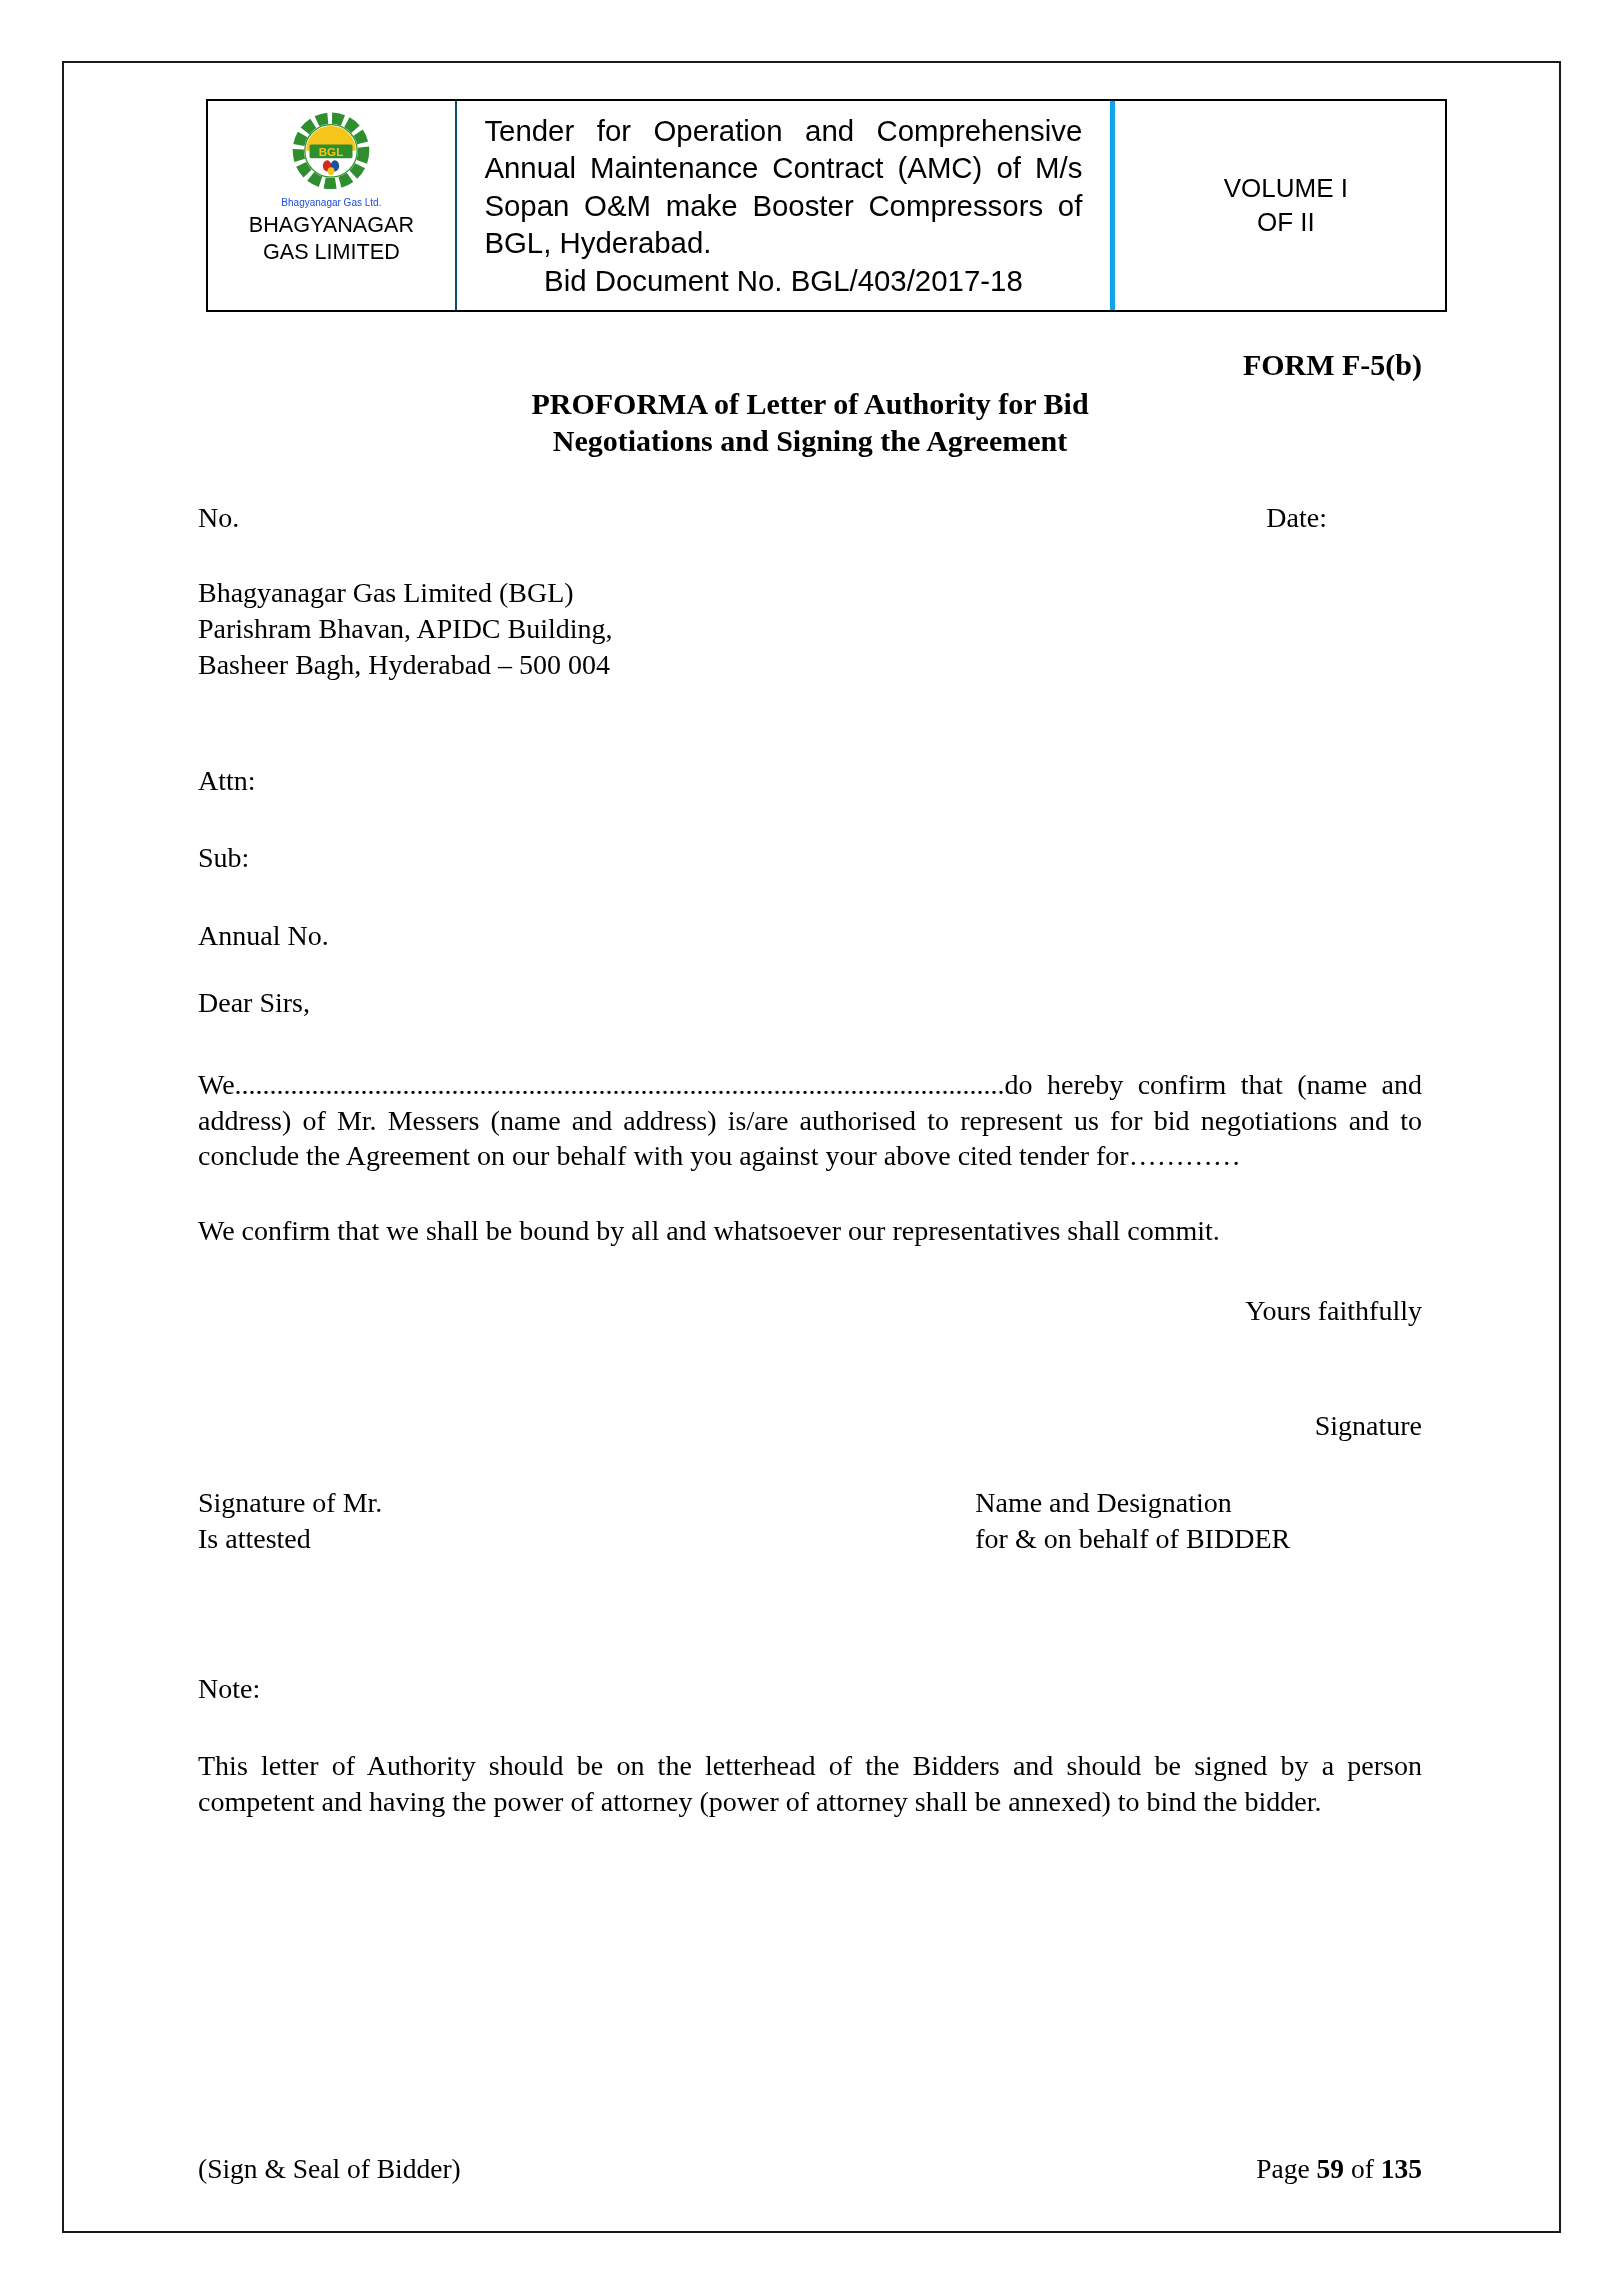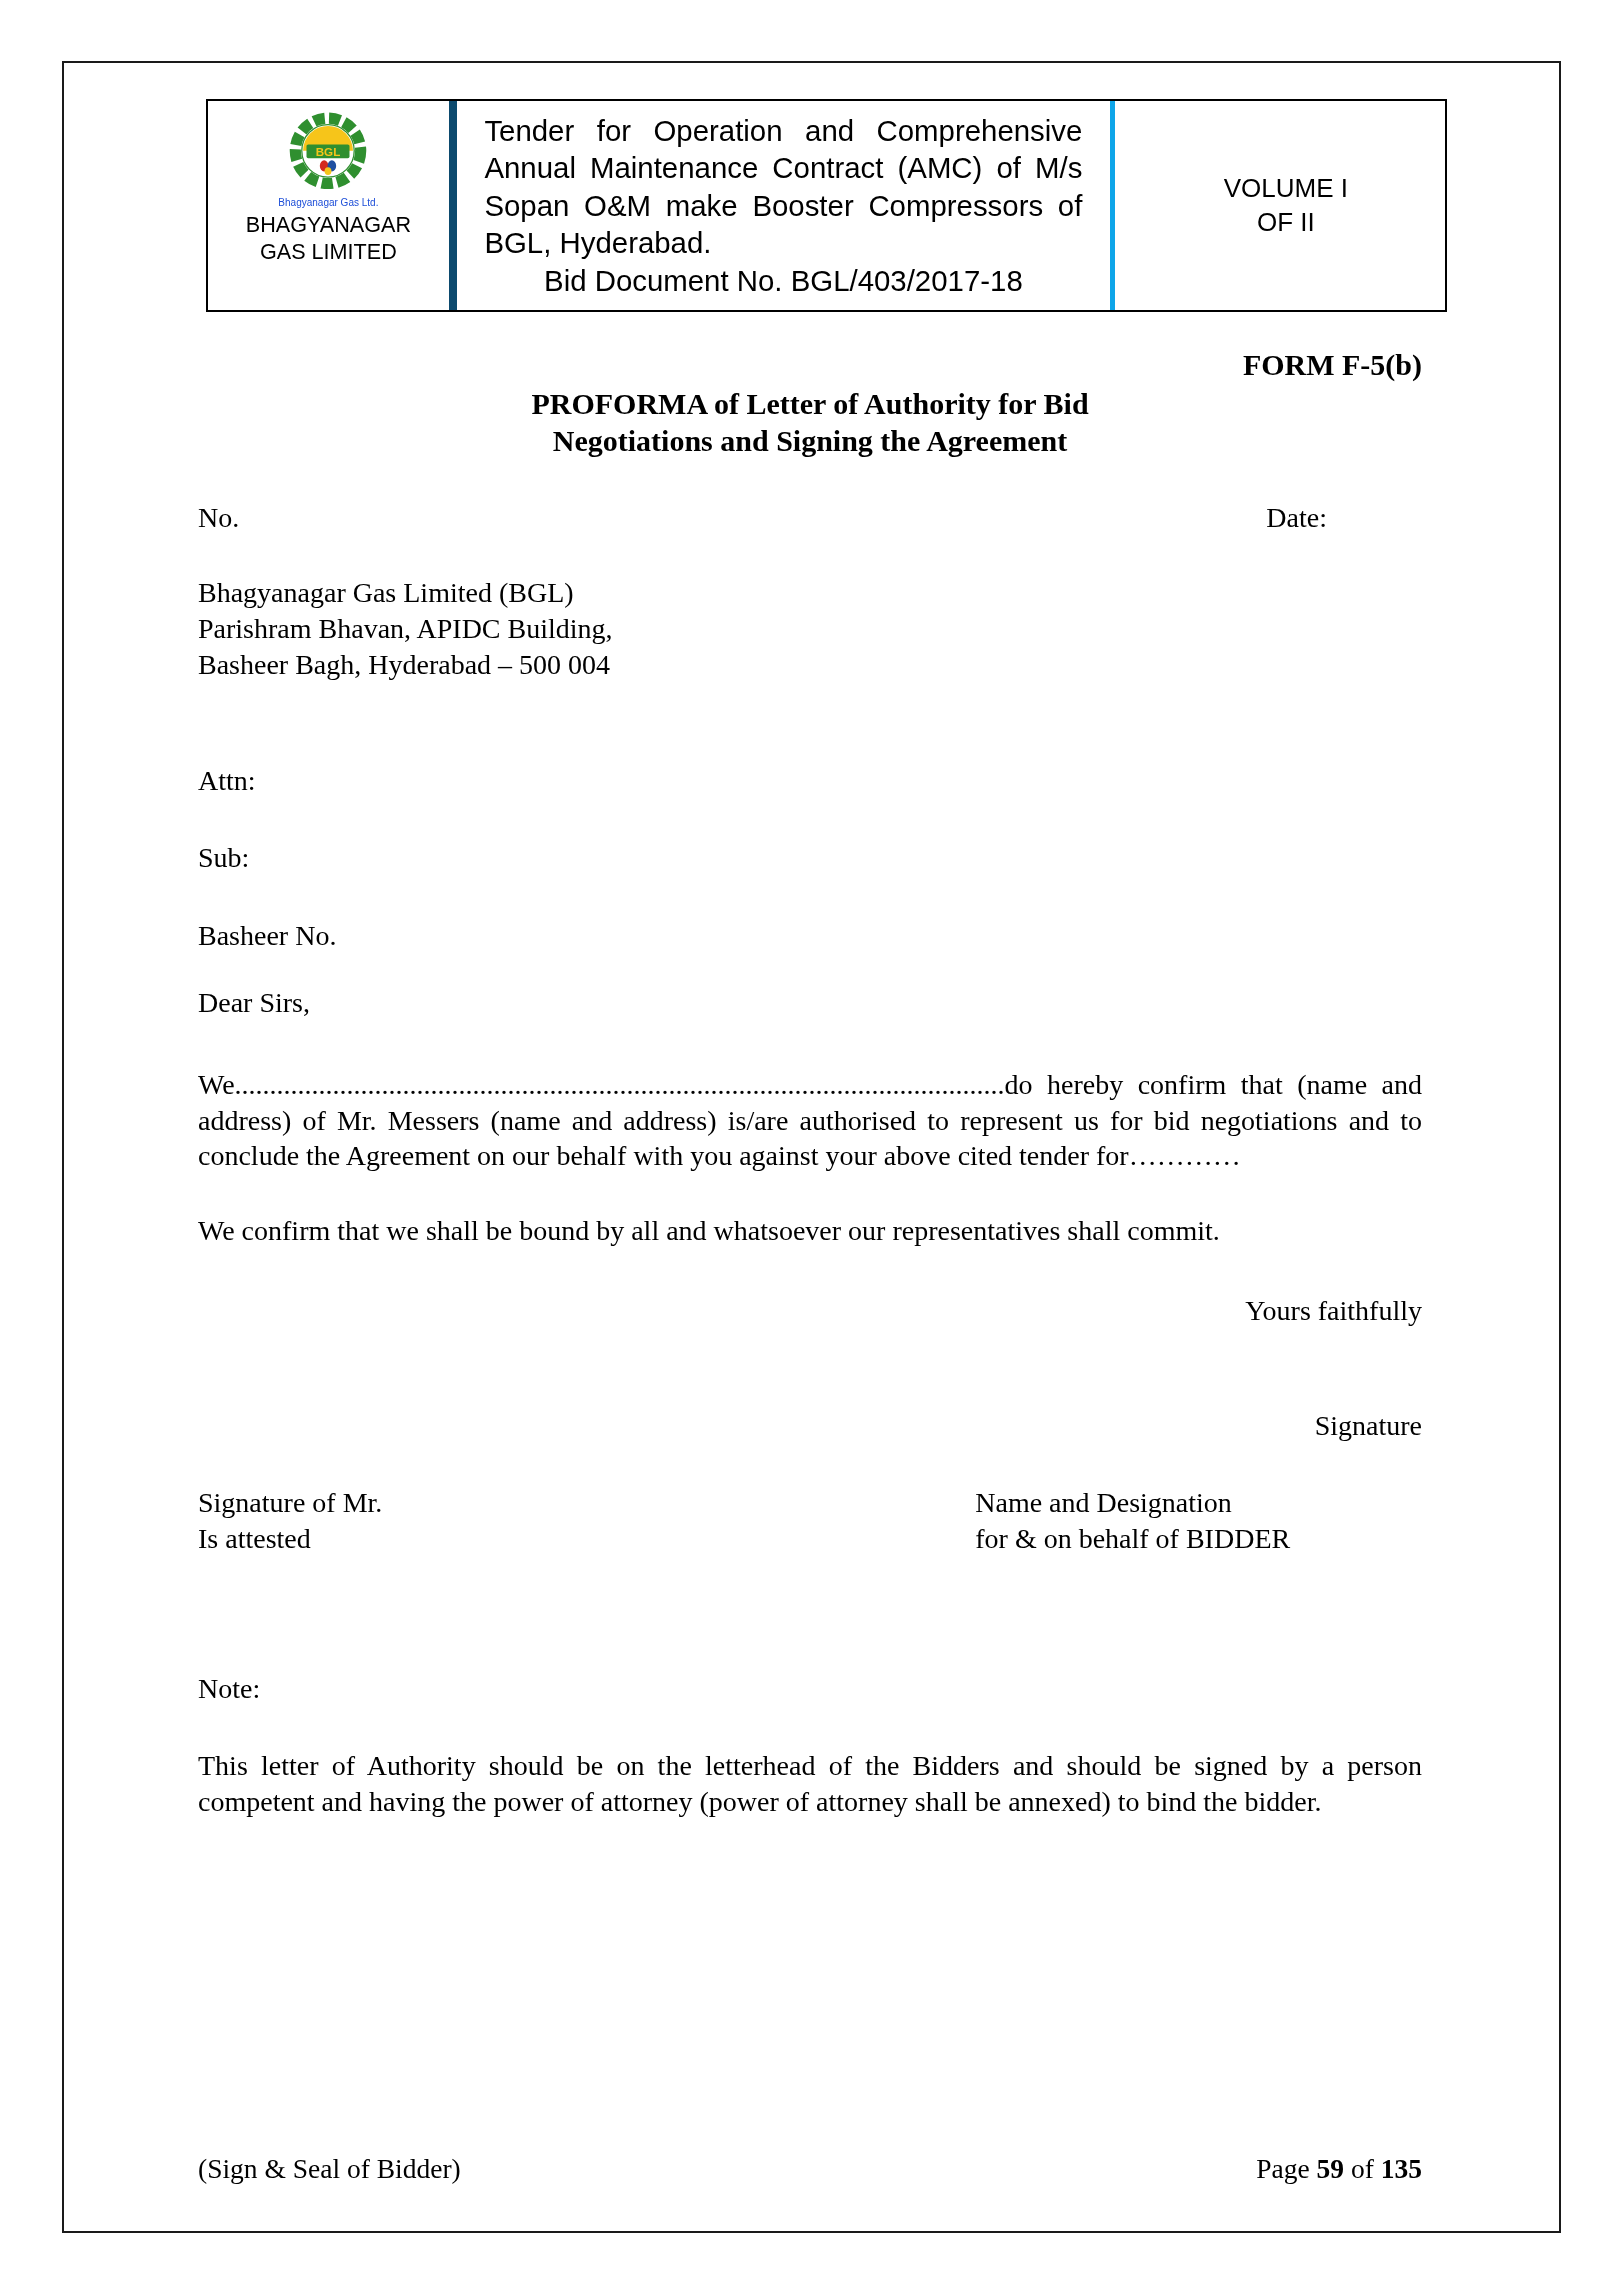--- a/index.html
+++ b/index.html
@@ -22,21 +22,21 @@
   
   .header-table {
     display: flex;
     border: 2px solid #000;
     width: 1241px;
     margin-left: 7.9px;
     font-family: "Liberation Sans", sans-serif;
   }
   .logo-cell {
     width: 249px;
-    border-right: 8px solid #0c4a6e;
+    border-right: 2px solid #0c4a6e;
     padding: 9.2px 5.2px 6.5px 5.2px;
     display: flex; flex-direction: column; align-items: center;
     text-align: center;
   }
   .logo-caption { color: #1d4ed8; font-size: 10px; margin-top: 1.3px; }
   .company-name { font-size: 21.6px; line-height: 1.22; margin-top: 3.9px; width: 216px; }
   .title-cell {
     width: 658px;
     border-right: 5px solid #0ea5e9;
     padding: 10.5px 27.5px;
@@ -122,21 +122,21 @@
   </div>
 
   <div class="address-block body-text">
     <div>Bhagyanagar Gas Limited (BGL)</div>
     <div>Parishram Bhavan, APIDC Building,</div>
     <div>Basheer Bagh, Hyderabad – 500 004</div>
   </div>
 
   <div class="attn-line body-text">Attn:</div>
   <div class="sub-line body-text">Sub:</div>
-  <div class="tender-line body-text">Basheer No.</div>
+  <div class="tender-line body-text">Annual No.</div>
   <div class="salutation body-text">Dear Sirs,</div>
 
   <div class="para-1 body-text">We..............................................................................................................do hereby confirm that (name and address) of Mr. Messers (name and address) is/are authorised to represent us for bid negotiations and to conclude the Agreement on our behalf with you against your above cited tender for…………</div>
   <div class="para-2 body-text">We confirm that we shall be bound by all and whatsoever our representatives shall commit.</div>
 
   <div class="closing body-text">Yours faithfully</div>
   <div class="signature-label body-text">Signature</div>
 
   <div class="sign-row body-text">
     <div class="sign-col-left">

